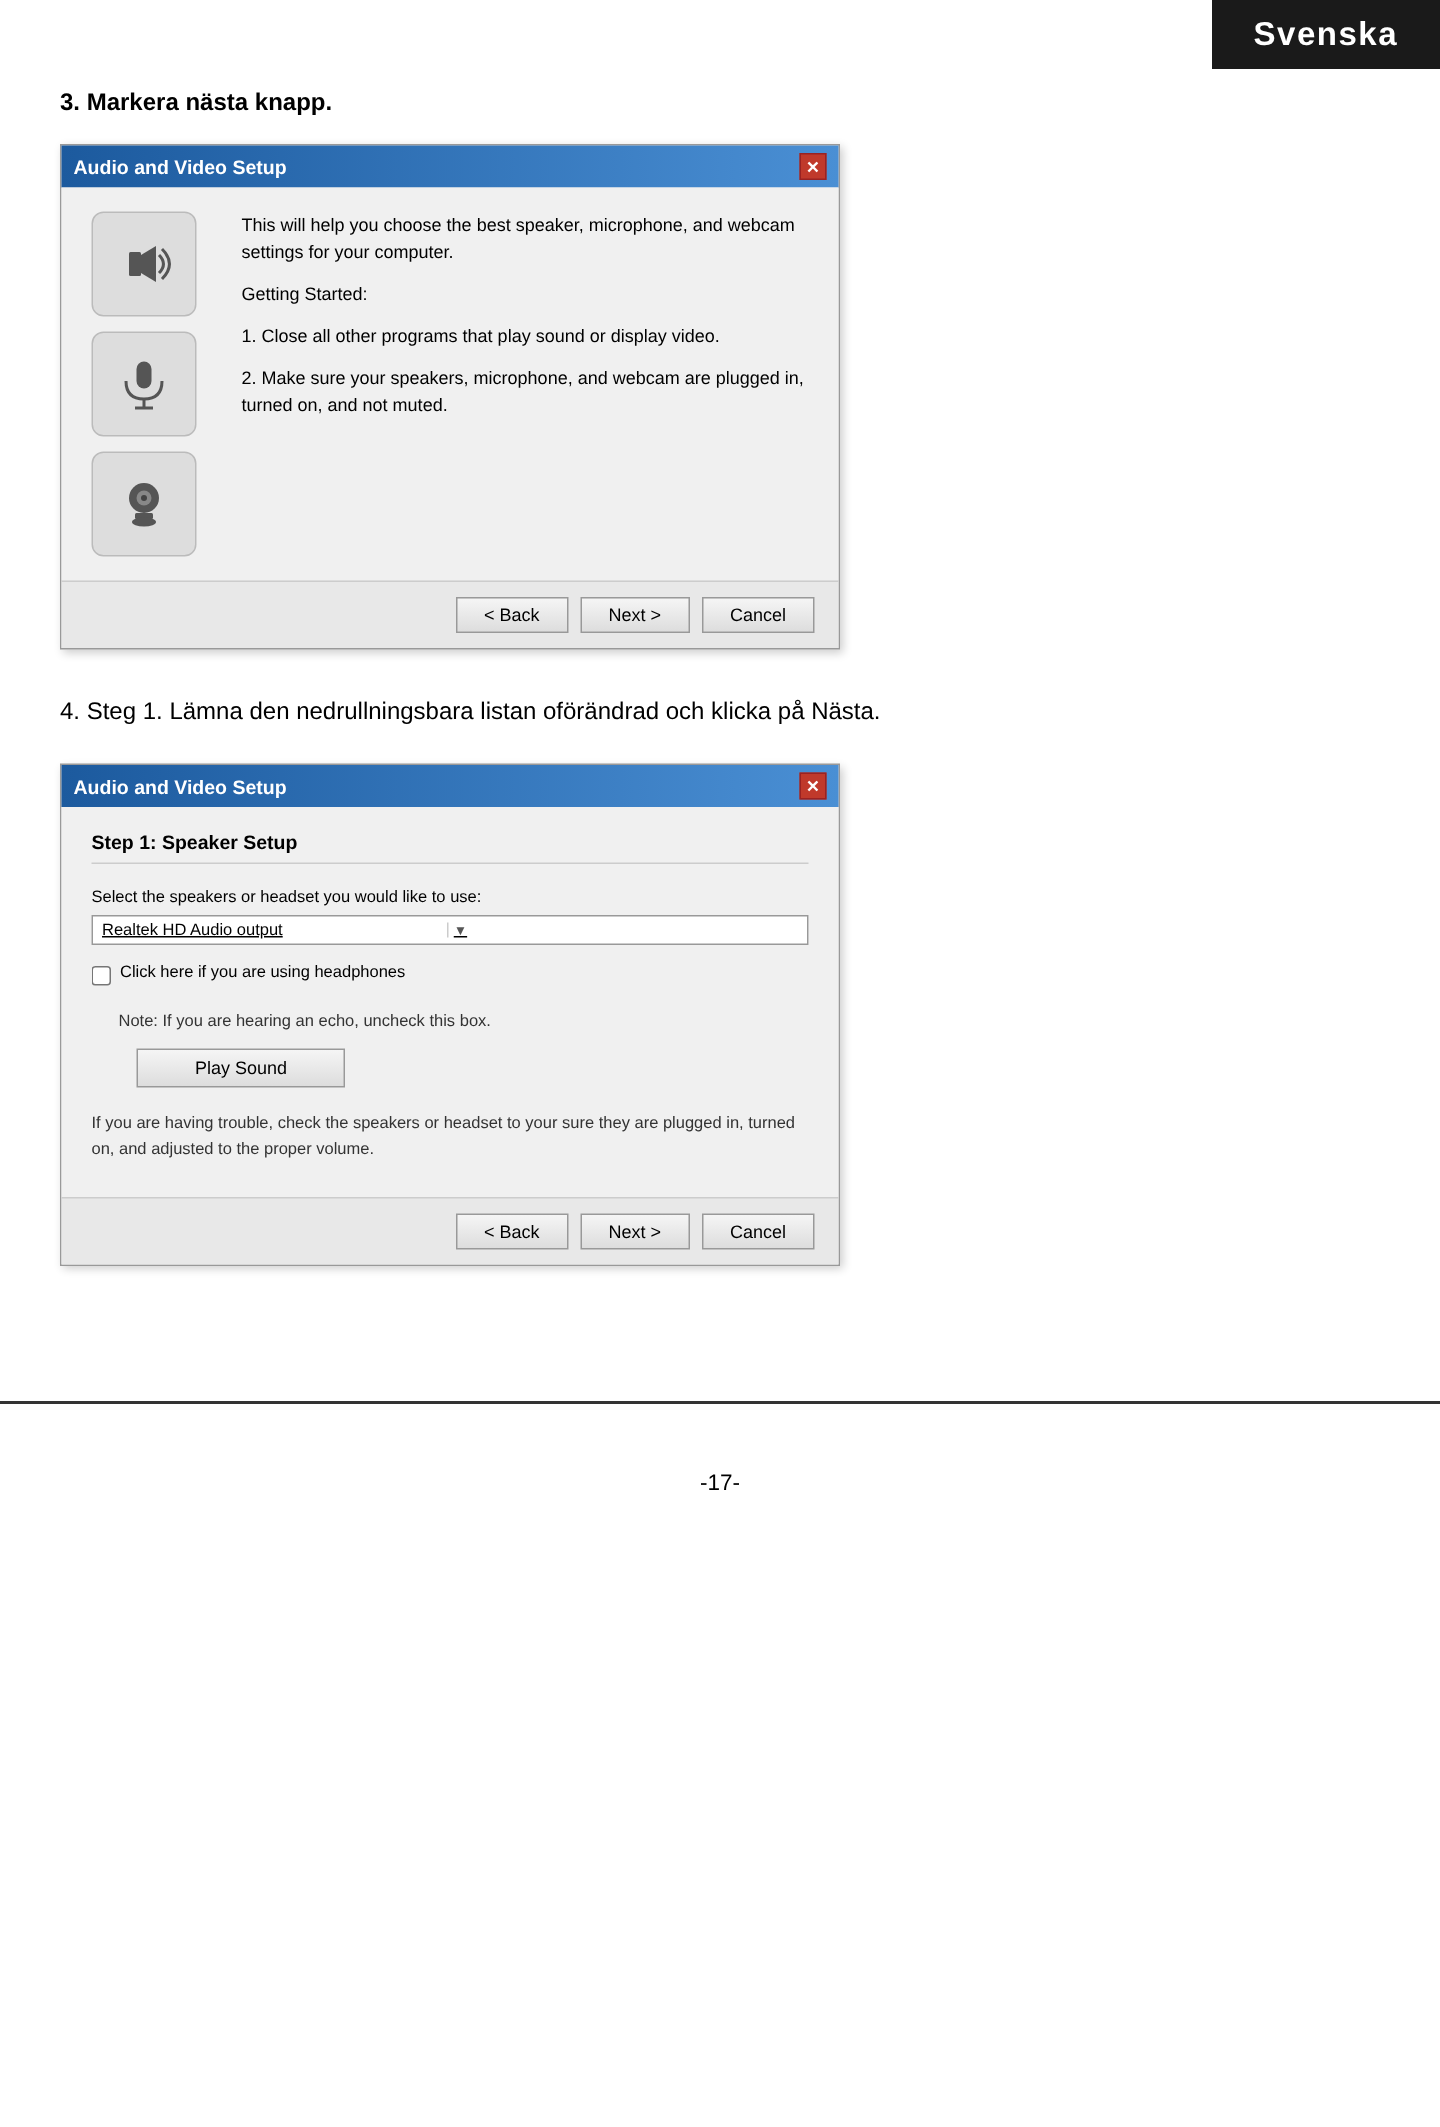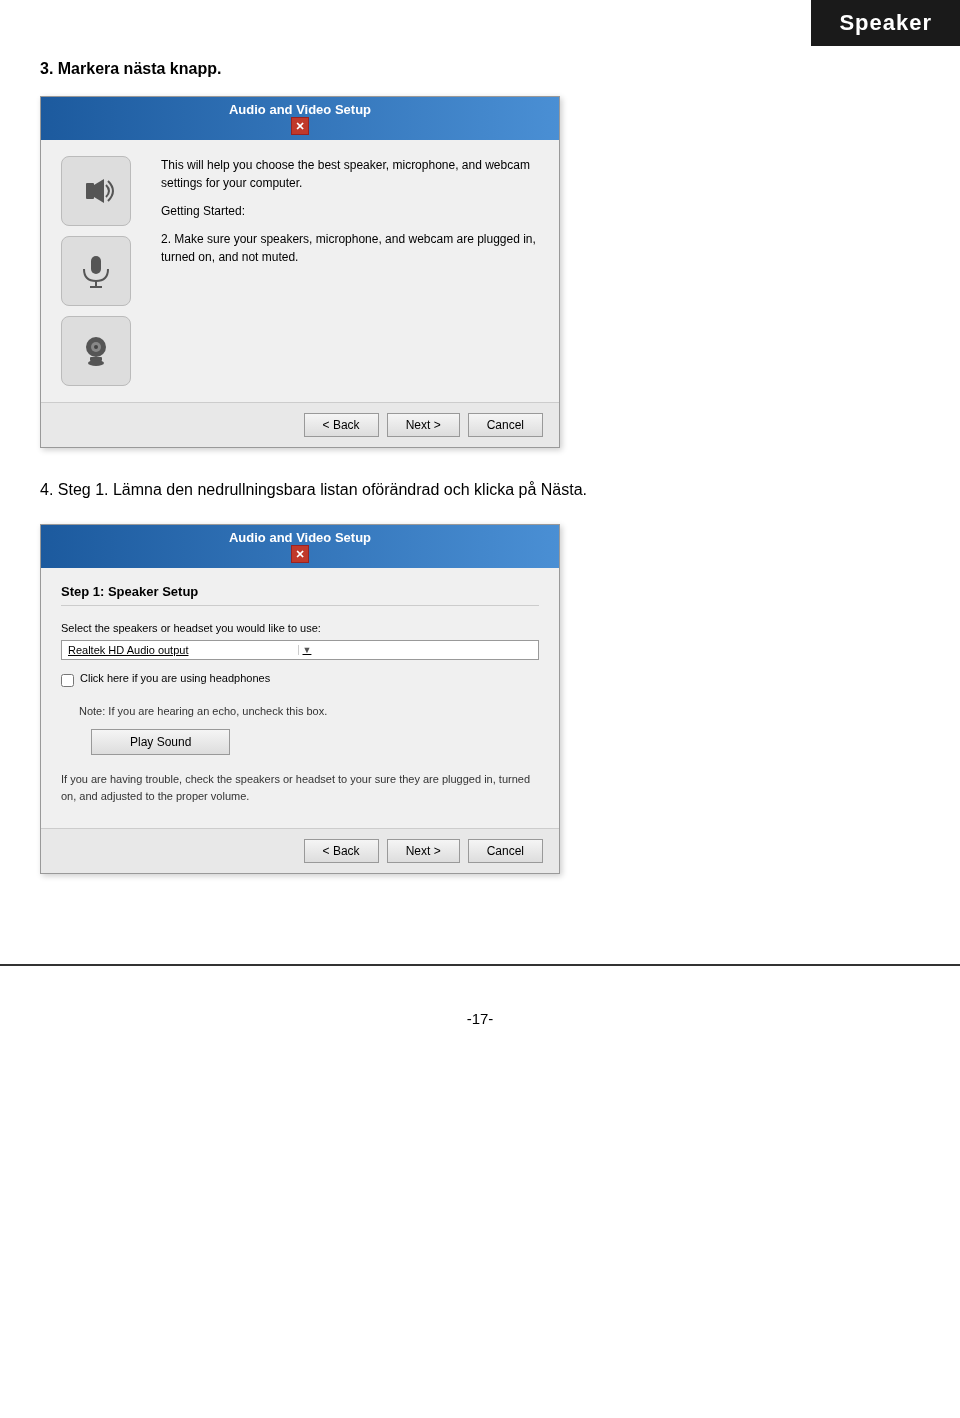--- a/index.html
+++ b/index.html
@@ -49,21 +49,20 @@
 
     .dialog-titlebar {
       background: linear-gradient(to right, #1c5a9e, #4a8fd4);
       color: #fff;
       font-size: 13px;
       font-weight: bold;
       padding: 5px 8px;
       display: flex;
       justify-content: space-between;
       align-items: center;
-      flex-direction: column;
     }
 
     .dialog-close-btn {
       background: #c0392b;
       color: #fff;
       border: 1px solid #922;
       width: 18px;
       height: 18px;
       font-size: 11px;
       cursor: pointer;
@@ -298,21 +297,21 @@
 
     .bottom-line {
       border-top: 2px solid #333;
       margin-top: 20px;
     }
   </style>
 </head>
 <body>
 
 <div class="svenska-banner">
-  <span>Speaker</span>
+  <span>Svenska</span>
 </div>
 
 <div class="page-content">
 
   <div class="section-heading">3.  Markera nästa knapp.</div>
 
   <div class="dialog">
     <div class="dialog-titlebar">
       <span>Audio and Video Setup</span>
       <button class="dialog-close-btn">✕</button>
@@ -345,20 +344,21 @@
               <circle cx="20" cy="16" r="5" fill="#888"></circle>
               <circle cx="20" cy="16" r="2" fill="#444"></circle>
               <rect x="14" y="26" width="12" height="4" rx="1" fill="#555"></rect>
               <ellipse cx="20" cy="32" rx="8" ry="3" fill="#555"></ellipse>
             </svg>
           </div>
         </div>
         <div class="dialog1-text">
           <p>This will help you choose the best speaker, microphone, and webcam settings for your computer.</p>
           <p>Getting Started:</p>
+          <p>1.  Close all other programs that play sound or display video.</p>
           <p>2.  Make sure your speakers, microphone, and webcam are plugged in, turned on, and not muted.</p>
         </div>
       </div>
     </div>
     <div class="dialog-footer">
       <button class="dialog-btn">&lt; Back</button>
       <button class="dialog-btn">Next &gt;</button>
       <button class="dialog-btn">Cancel</button>
     </div>
   </div>

